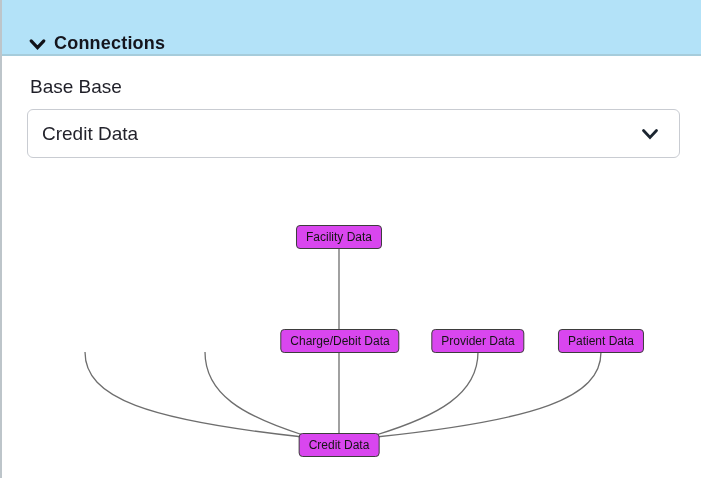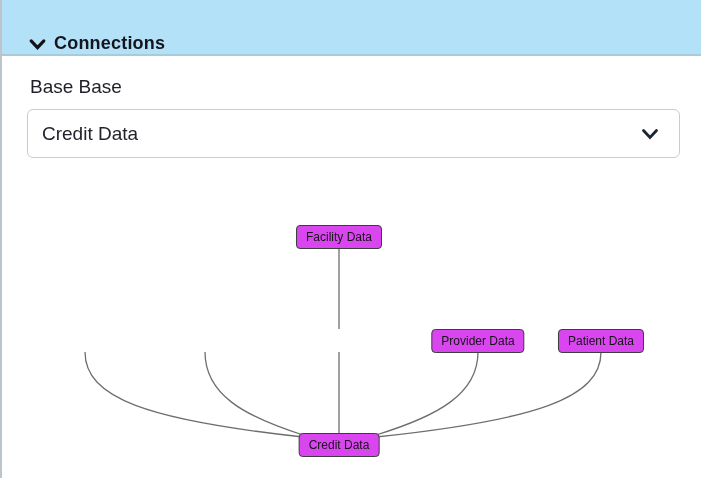--- a/index.html
+++ b/index.html
@@ -101,18 +101,19 @@
     <svg class="edges" width="701" height="478" viewBox="0 0 701 478" fill="none" stroke="#6e6e6e" stroke-width="1.3">
       <path d="M337,249 L337,329"></path>
       <path d="M337,352 L337,433"></path>
       <path d="M83,352 C83,398 145,420 301,437"></path>
       <path d="M203,352 C203,394 241,416 301,435"></path>
       <path d="M476,352 C476,394 436,416 374,435"></path>
       <path d="M599,352 C599,398 535,420 374,437"></path>
     </svg>
 
     <div class="node n-facility">Facility Data</div>
+    <div class="node n-charge">Charge/Debit Data</div>
     <div class="node n-practice">Provider Data</div>
     <div class="node n-patient">Patient Data</div>
     <div class="node n-credit">Credit Data</div>
   </div>
 
 </div>
 
 </body></html>

